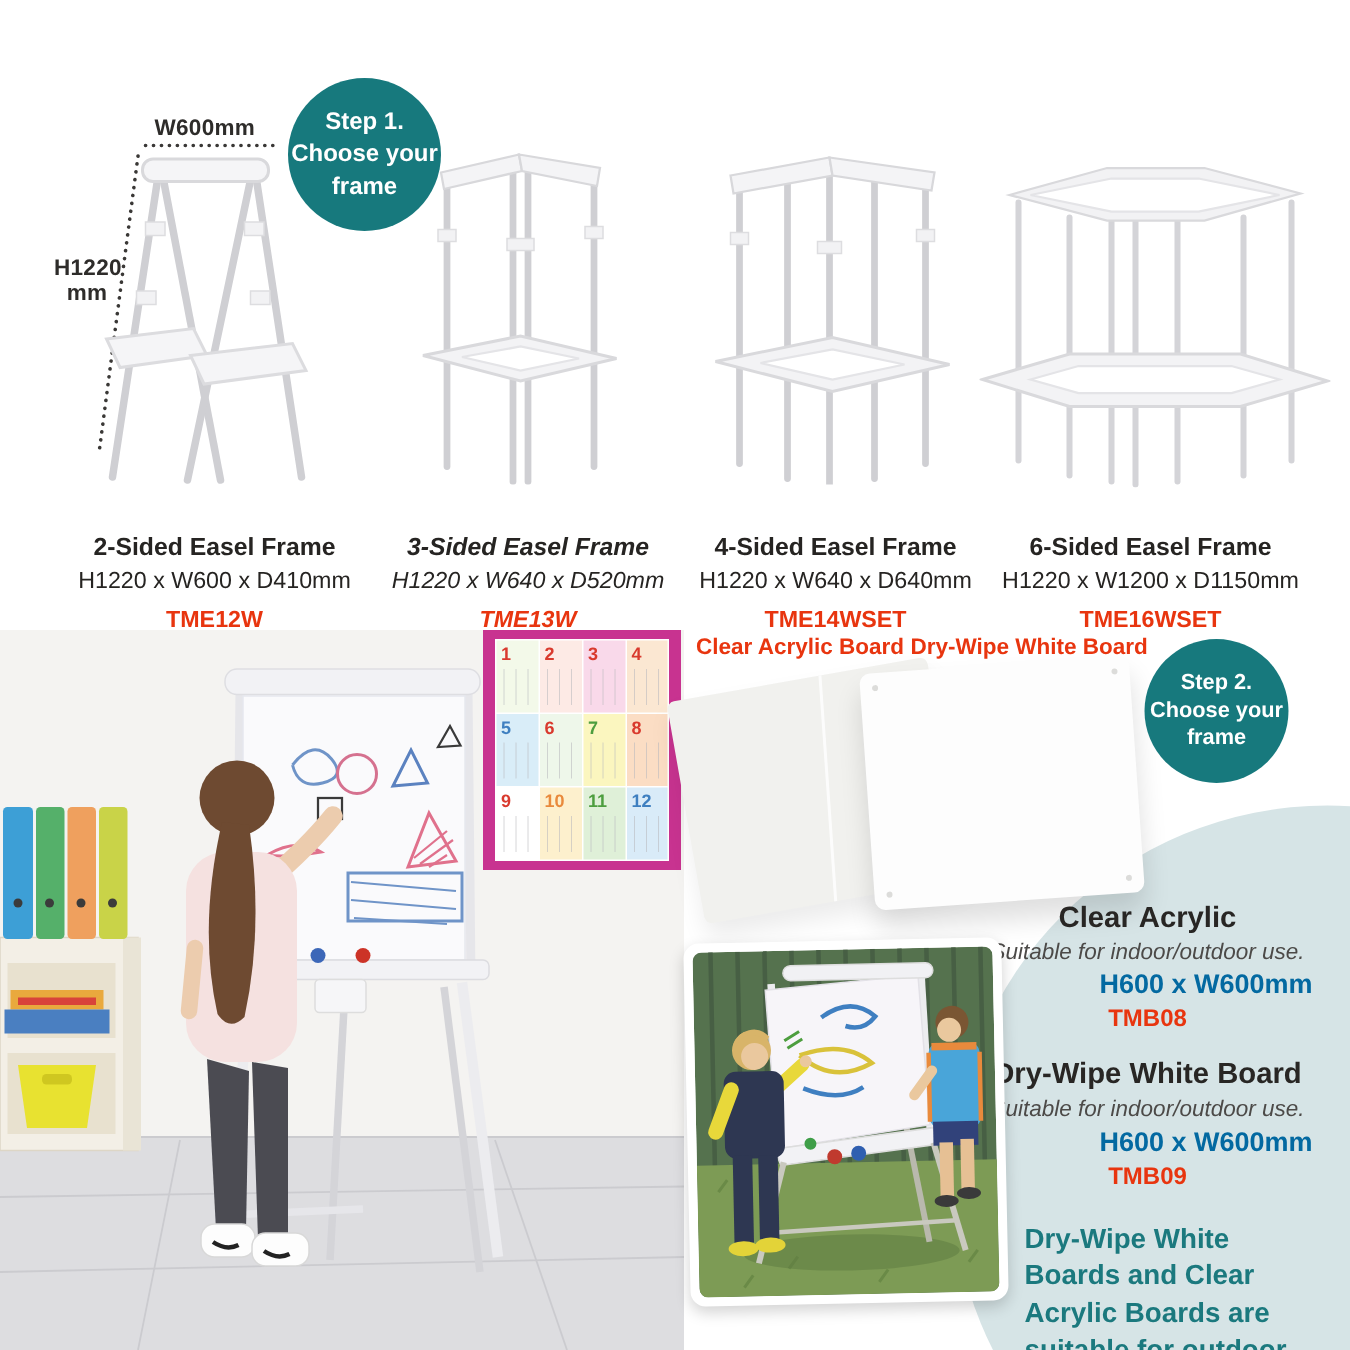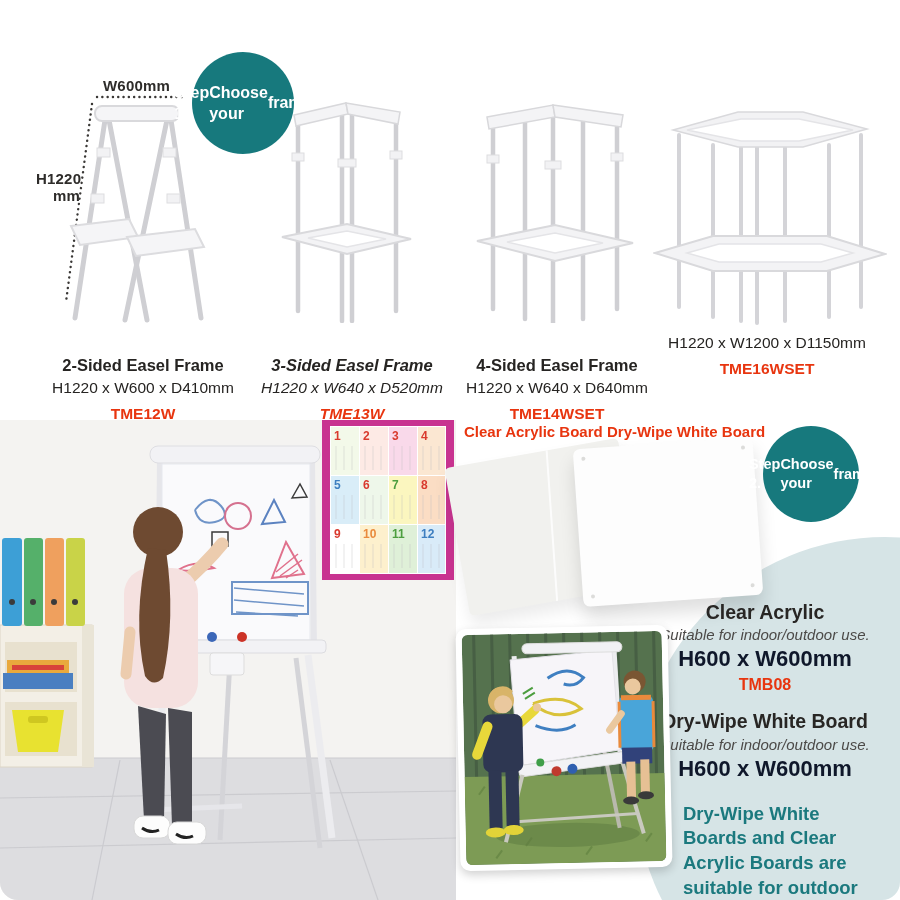--- a/index.html
+++ b/index.html
@@ -1,25 +1,25 @@
 <!DOCTYPE html>
 <html><head>
 <meta charset="utf-8">
 <style>
   html,body{margin:0;padding:0;background:#fff;}
   .page{position:relative;width:900px;height:900px;background:#ffffff;overflow:hidden;
-        font-family:"Liberation Sans",sans-serif;color:#2b2a28;border-radius:18px;}
+        font-family:"Liberation Sans",sans-serif;color:#2b2a28;}
   .abs{position:absolute;}
 
   
   .dim-label{font-size:15px;font-weight:600;color:#2e2c2a;letter-spacing:.2px;}
-  .dim-h{text-align:right;line-height:1.15;}
+  .dim-h{text-align:center;line-height:1.15;}
 
   
-  .badge{border-radius:50%;background:#17797d;color:#fff;display:flex;flex-direction:row;
+  .badge{border-radius:50%;background:#17797d;color:#fff;display:flex;flex-direction:column;
          align-items:center;justify-content:center;text-align:left;font-weight:700;z-index:5;}
   .badge1{left:192px;top:52px;width:102px;height:102px;font-size:16px;line-height:1.32;}
   .badge2{left:763px;top:426px;width:96px;height:96px;font-size:14.5px;line-height:1.3;}
 
   
   .frame-card{top:331px;width:212px;text-align:center;}
   .frame-name{font-size:16.5px;font-weight:600;color:#262422;line-height:1.25;margin-top:24px;}
   .frame-size{font-size:15.5px;color:#262422;line-height:1.35;margin-top:2px;}
   .frame-code{font-size:15.5px;font-weight:600;color:#e8350f;margin-top:6px;}
 
@@ -38,21 +38,21 @@
   .hole{position:absolute;width:4px;height:4px;border-radius:50%;background:#dcdcda;}
 
   .photo-left{left:0;top:420px;width:456px;height:480px;z-index:1;}
   .photo-mid{left:458px;top:627px;width:212px;height:242px;background:#fff;border-radius:10px;
      padding:6px;box-sizing:border-box;transform:rotate(-1.2deg);
      box-shadow:0 4px 10px rgba(0,0,0,.18);z-index:4;}
 
   .board-info{left:655px;top:601px;width:220px;text-align:center;z-index:3;}
   .board-name{font-size:19.5px;font-weight:600;color:#28262425;color:#282624;line-height:1.2;}
   .board-note{font-size:15px;font-style:italic;color:#4c4a48;margin-top:2px;}
-  .board-size{font-size:22px;font-weight:700;color:#0f172a;margin-top:3px;}
+  .board-size{font-size:18px;font-weight:700;color:#0369a1;margin-top:3px;text-align:right;}
   .board-code{font-size:16px;font-weight:700;color:#e8350f;margin-top:4px;}
   .board-block2{margin-top:16px;}
   .outdoor-note{margin:20px 0 0 28px;text-align:left;font-size:18.5px;font-weight:700;
      color:#1b797e;line-height:1.33;}
 </style>
 </head>
 <body>
 
 <div class="page">
 
@@ -154,20 +154,21 @@
     <div class="frame-name">3-Sided Easel Frame</div>
     <div class="frame-size">H1220 x W640 x D520mm</div>
     <div class="frame-code">TME13W</div>
   </div>
   <div class="abs frame-card" style="left:451px;">
     <div class="frame-name">4-Sided Easel Frame</div>
     <div class="frame-size">H1220 x W640 x D640mm</div>
     <div class="frame-code">TME14WSET</div>
   </div>
   <div class="abs frame-card" style="left:661px;">
+    <div class="frame-name">6-Sided Easel Frame</div>
     <div class="frame-size">H1220 x W1200 x D1150mm</div>
     <div class="frame-code">TME16WSET</div>
   </div>
 
   <div class="abs blob"></div>
 
   <div class="abs photo-left">
     <svg width="456" height="480" viewBox="0 0 456 480">
       <rect width="456" height="480" fill="#f4f3f1"></rect>
       <rect y="338" width="456" height="142" fill="#dddde0"></rect>
@@ -401,17 +402,18 @@
     <div>
       <div class="board-name">Clear Acrylic</div>
       <div class="board-note">Suitable for indoor/outdoor use.</div>
       <div class="board-size">H600 x W600mm</div>
       <div class="board-code">TMB08</div>
     </div>
     <div class="board-block2">
       <div class="board-name">Dry-Wipe White Board</div>
       <div class="board-note">Suitable for indoor/outdoor use.</div>
       <div class="board-size">H600 x W600mm</div>
+      <div class="board-code">TMB09</div>
     </div>
     <div class="outdoor-note">Dry-Wipe White Boards and Clear Acrylic Boards are suitable for outdoor use.</div>
   </div>
 
 </div>
 
 </body></html>

